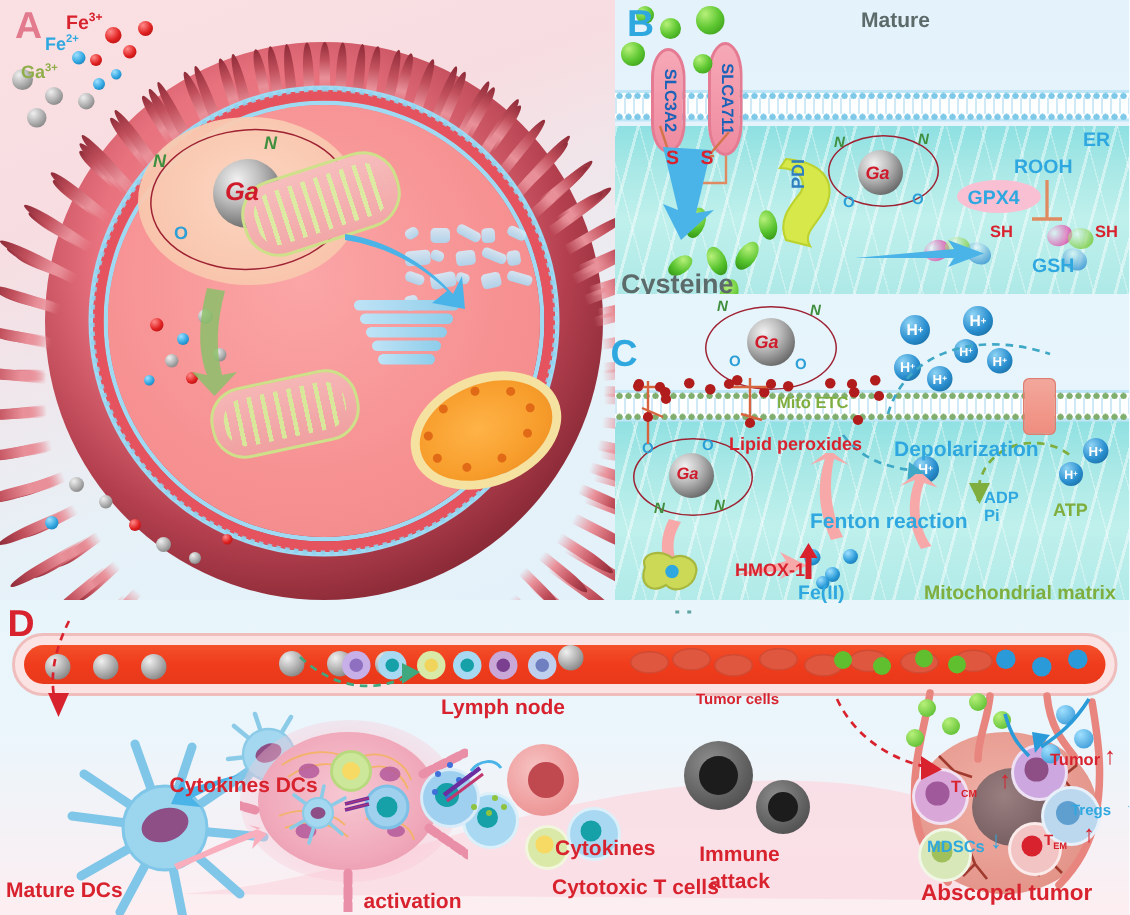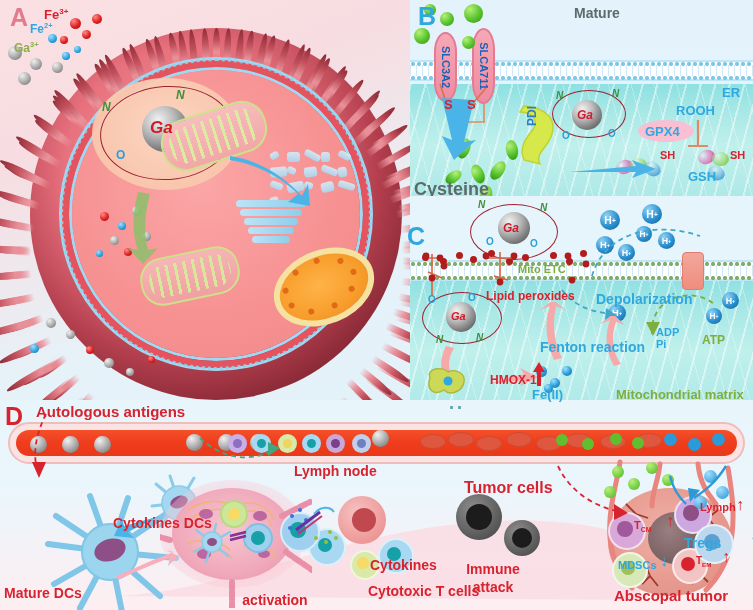--- a/index.html
+++ b/index.html
@@ -714,33 +714,33 @@
         <path d="M40 56 L30 46 M40 56 L34 66 M40 56 L52 60"></path>
         <path d="M112 60 L122 52 M112 60 L120 70 M112 60 L100 64"></path>
         <path d="M54 118 L46 126 M54 118 L62 128 M54 118 L50 108"></path>
         <path d="M104 116 L112 124 M104 116 L96 126"></path>
       </g>
     </svg>
     <div id="tumorCore"></div>
     <div id="tumorBadges" style="position:absolute;left:0;top:0;width:753px;height:210px;">
         <div class="tbadge" style="left:674px;top:96px;width:34px;height:34px;background:#cda8e0;border:2px solid rgba(255,255,255,.65);"></div>
         <div class="tbadge" style="left:683.35px;top:105.35px;width:15.3px;height:15.3px;background:#8e4f86;"></div>
-        <div class="tx" style="left:700px;top:102px;font-size:11px;color:#d8232f;z-index:45;">Lymph</div>
+        <div class="tx" style="left:700px;top:102px;font-size:11px;color:#d8232f;z-index:45;">Tumor</div>
         <div class="sideArrowUp" style="position:absolute;left:736px;top:96px;font-size:16px;z-index:46;">↑</div>
         <div class="tbadge" style="left:608px;top:112px;width:34px;height:34px;background:#d9a8d8;border:2px solid rgba(255,255,255,.65);"></div>
         <div class="tbadge" style="left:617.35px;top:121.35px;width:15.3px;height:15.3px;background:#a05a9c;"></div>
         <div class="tx" style="left:634px;top:120px;font-size:11px;color:#d8232f;z-index:45;">T<sub>CM</sub></div>
         <div class="sideArrowUp" style="position:absolute;left:666px;top:112px;font-size:16px;z-index:46;">↑</div>
         <div class="tbadge" style="left:672px;top:148px;width:32px;height:32px;background:#f2c4c4;border:2px solid rgba(255,255,255,.65);"></div>
         <div class="tbadge" style="left:680.8px;top:156.8px;width:14.4px;height:14.4px;background:#d8232f;"></div>
         <div class="tx" style="left:696px;top:156px;font-size:10px;color:#d8232f;z-index:45;">T<sub>EM</sub></div>
         <div class="sideArrowUp" style="position:absolute;left:722px;top:148px;font-size:16px;z-index:46;">↑</div>
         <div class="tbadge" style="left:694px;top:124px;width:36px;height:36px;background:#bcd8ef;border:2px solid rgba(255,255,255,.65);"></div>
         <div class="tbadge" style="left:703.9px;top:133.9px;width:16.2px;height:16.2px;background:#5f9fd0;"></div>
-        <div class="tx" style="left:684px;top:136px;font-size:14px;color:#2fa8e0;z-index:45;text-align:center;">Tregs</div>
+        <div class="tx" style="left:714px;top:136px;font-size:10px;color:#2fa8e0;z-index:45;text-align:center;">Tregs</div>
         <div class="sideArrowDn" style="position:absolute;left:750px;top:126px;font-size:16px;z-index:46;">↓</div>
         <div class="tbadge" style="left:612px;top:152px;width:32px;height:32px;background:#d8e8b8;border:2px solid rgba(255,255,255,.65);"></div>
         <div class="tbadge" style="left:620.8px;top:160.8px;width:14.4px;height:14.4px;background:#9fc05a;"></div>
         <div class="tx" style="left:618px;top:160px;font-size:11px;color:#2fa8e0;z-index:45;">MDSCs</div>
         <div class="sideArrowDn" style="position:absolute;left:660px;top:152px;font-size:16px;z-index:46;">↓</div>
       </div>
 
     <div id="greenImmuneCells" style="position:absolute;left:0;top:0;width:753px;height:210px;">
         <div style="position:absolute;left:612px;top:66px;width:12px;height:12px;border-radius:50%;background:radial-gradient(circle at 33% 28%,#b7f07a,#4bb523);"></div>
         <div style="position:absolute;left:628px;top:78px;width:12px;height:12px;border-radius:50%;background:radial-gradient(circle at 33% 28%,#b7f07a,#4bb523);"></div>
@@ -763,28 +763,27 @@
     </svg>
     <svg style="position:absolute;left:198px;top:28px;width:90px;height:62px;" viewBox="0 0 90 62">
       <path d="M2 10 C26 32 52 34 76 22" stroke="#3fa87f" stroke-width="1.8" fill="none" stroke-dasharray="5 4"></path>
       <path d="M70 14 L82 20 L70 28 Z" fill="#3fa87f"></path>
     </svg>
     <svg style="position:absolute;left:556px;top:62px;width:120px;height:64px;" viewBox="0 0 120 64">
       <path d="M2 4 C14 30 40 46 66 50" stroke="#d8232f" stroke-width="1.8" fill="none" stroke-dasharray="5 4"></path>
       <path d="M58 42 L72 51 L58 58 Z" fill="#d8232f"></path>
     </svg>
 
-    <div class="tx" style="left:36px;top:4px;font-size:15px;color:#d8232f;">Autologous antigens</div>
     <div class="tx" style="left:4px;top:186px;font-size:14px;color:#d8232f;">Mature DCs</div>
     <div class="tx" style="left:113px;top:116px;font-size:14px;color:#d8232f;">Cytokines DCs</div>
     <div class="tx" style="left:294px;top:64px;font-size:14px;color:#d8232f;">Lymph node</div>
     <div class="tx c" style="left:230px;top:178px;font-size:14px;color:#d8232f;width:90px;margin-top:40px;">T cells</div>
     <div class="tx c" style="left:230px;top:193px;font-size:14px;color:#d8232f;width:90px;">activation</div>
     <div class="tx" style="left:368px;top:184px;font-size:14px;color:#d8232f;">Cytotoxic T cells</div>
     <div class="tx" style="left:370px;top:158px;font-size:14px;color:#d8232f;">Cytokines</div>
-    <div class="tx" style="left:464px;top:80px;font-size:16px;color:#d8232f;">Tumor cells</div>
+    <div class="tx" style="left:464px;top:62px;font-size:10px;color:#d8232f;">Tumor cells</div>
     <div class="tx c" style="left:448px;top:162px;font-size:14px;color:#d8232f;width:90px;">Immune</div>
     <div class="tx c" style="left:448px;top:180px;font-size:14px;color:#d8232f;width:90px;">attack</div>
     <div class="tx" style="left:614px;top:188px;font-size:15px;color:#d8232f;">Abscopal tumor</div>
   </div>
   <div class="plabel" id="lblD">D</div>
 
 </div>
 
 </body></html>

